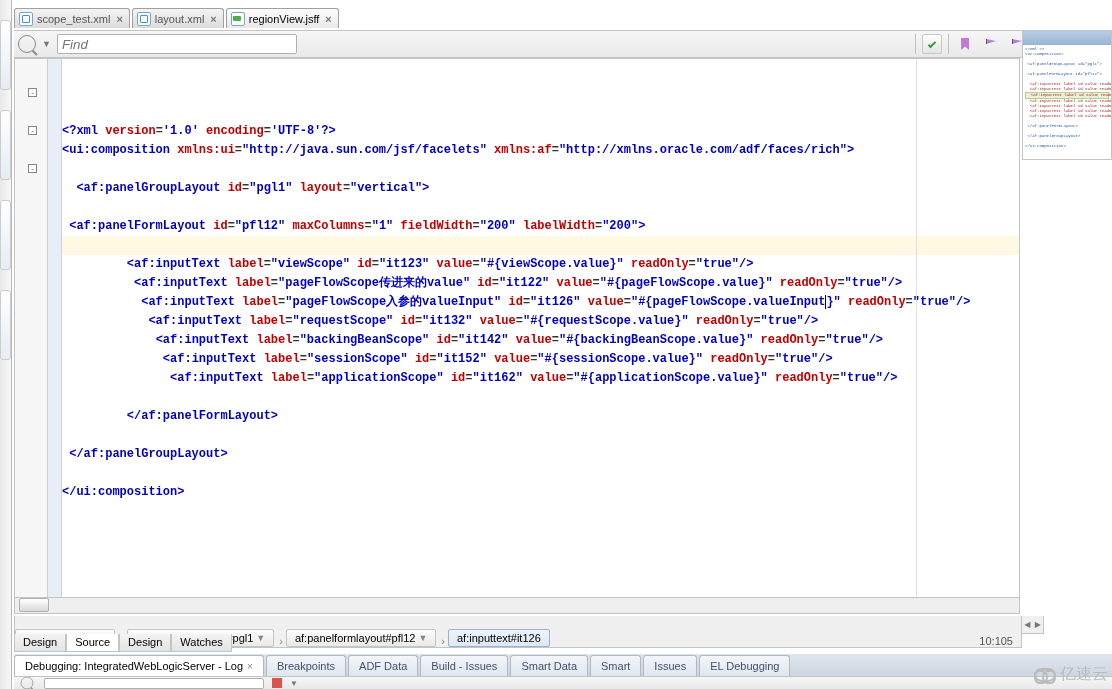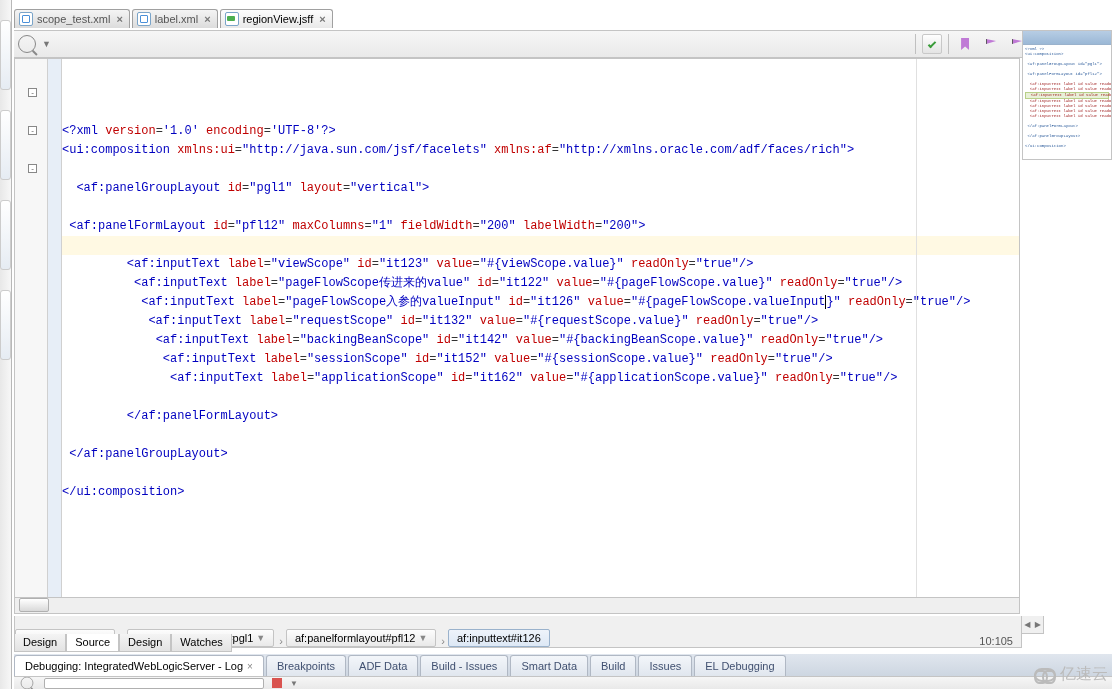--- a/index.html
+++ b/index.html
@@ -3,21 +3,21 @@
 <meta charset="utf-8">
 <style>
   * { box-sizing: border-box; margin: 0; padding: 0; }
   html, body { width: 1112px; height: 689px; font-family: Tahoma, Arial, sans-serif; font-size: 11px; overflow: hidden; background: #fff; }
   
   
   .left-strip { position: absolute; top: 0; left: 0; width: 12px; height: 689px; background: linear-gradient(to right,#e8e8e8,#f7f7f7); border-right: 1px solid #b8b8b8; }
   .left-strip .item { height: 70px; margin-top: 20px; border: 1px solid #ccc; border-radius: 3px; background: linear-gradient(to bottom,#fff,#e6ecf3); }
   
   
-  .file-tabs { position: absolute; top: 8px; left: 14px; right: 0; height: 20px; display:flex; align-items:flex-end; gap:2px; }
+  .file-tabs { position: absolute; top: 8px; left: 14px; right: 0; height: 20px; display:flex; gap:2px; }
   .file-tab { display:flex; align-items:center; gap:4px; padding: 2px 4px; border:1px solid #a0a0a0; border-bottom:none; border-radius:3px 3px 0 0; background: linear-gradient(to bottom,#fdfdfd,#e9e9e9); color:#000; }
   .file-tab.inactive { background: linear-gradient(to bottom,#f4f4f4,#dcdcdc); color:#555; }
   .file-tab .close { color:#777; padding:0 2px; font-weight:bold; cursor:pointer;}
   .file-icon { width:14px; height:14px; border-radius:2px; display:inline-block; position:relative;}
   .fi-xml { background:#fff; border:1px solid #7aa4c9; }
   .fi-xml::after{content:"";position:absolute;left:2px;top:2px;width:6px;height:6px;border:1px solid #4a90d9;border-radius:1px;}
   .fi-jsff{ background:#fff; border:1px solid #7aa4c9;}
   .fi-jsff::after{content:"";position:absolute;left:1px;top:3px;width:8px;height:5px;background:#4caf50;border-radius:1px;}
 
   
@@ -40,21 +40,21 @@
   .ico-chrome::after{content:"";position:absolute;inset:4px;border-radius:50%;background:#fff;}
 
   
   .code-wrap{ position:absolute; top:58px; left:14px; width:1006px; height:556px; border:1px solid #c4c4c4; display:flex; background:#fff;}
   .gutter{ width:33px; border-right:1px solid #d0d0d0; background:#f7f7f7; position:relative;}
   .fold{ position:absolute; left:13px; width:9px; height:9px; border:1px solid #888; background:#fff; font-size:8px; line-height:7px; text-align:center; color:#555; cursor:pointer;}
   .blue-margin{ width:14px; border-right:1px solid #d0d0d0; background:#e7eef7; }
   .code{ flex:1; font-family:"Courier New",monospace; font-size:12px; line-height:19px; white-space:pre; padding-top:6px; overflow:hidden; position:relative;}
   .code .hl-line{ position:absolute; left:0; right:0; height:19px; background:#fff9e3; z-index:0;}
   .code-lines{ position:relative; z-index:1;}
-  .ln{ height:19px; }
+  .ln{ height:19px;font-weight:bold; }
   .t-tag{color:#0000c0;}
   .t-attr{color:#c00000;}
   .t-str{color:#0000c0;}
   .t-text{color:#333;}
   .cursor{ display:inline-block; width:1px; height:14px; background:#000; vertical-align:middle; }
   .right-margin{ position:absolute; top:0; bottom:0; left:854px; width:1px; background:#e0e0e0;}
   .editor-scroll{position:absolute;bottom:0;left:0;right:0;height:16px;background:#efefef;border-top:1px solid #c4c4c4;display:flex;}
   .editor-scroll .thumb{width:30px;height:14px;background:linear-gradient(to bottom,#fff,#d9d9d9);border:1px solid #b0b0b0;border-radius:2px;margin-left:4px;}
 
   
@@ -108,33 +108,34 @@
 </div>
 
 <div class="file-tabs" id="file-tabs">
     <div class="file-tab inactive">
       <span class="file-icon fi-xml"></span>
       <span>scope_test.xml</span>
       <span class="close">×</span>
     </div>
     <div class="file-tab inactive">
       <span class="file-icon fi-xml"></span>
-      <span>label.xml</span>
+      <span>layout.xml</span>
       <span class="close">×</span>
     </div>
     <div class="file-tab">
       <span class="file-icon fi-jsff"></span>
       <span>regionView.jsff</span>
       <span class="close">×</span>
     </div>
   </div>
 
 <div class="findbar">
   <span class="search-icon"></span>
   <span class="find-dd">▼</span>
+  <input class="find-input" placeholder="Find" style="">
   <div class="tb-spacer"></div>
   <div class="tb-sep"></div>
   <div class="tb-btn">
       <span class="ico ico-check"></span>
     </div>
   <div class="tb-sep"></div>
   <div class="tb-btn flat">
       <span class="ico ico-bookmark"></span>
     </div>
   <div class="tb-btn flat">
@@ -238,21 +239,21 @@
     <div class="debugtab">
       <span>ADF Data</span>
     </div>
     <div class="debugtab">
       <span>Build - Issues</span>
     </div>
     <div class="debugtab">
       <span>Smart Data</span>
     </div>
     <div class="debugtab">
-      <span>Build</span>
+      <span>Smart</span>
     </div>
     <div class="debugtab">
       <span>Issues</span>
     </div>
     <div class="debugtab">
       <span>EL Debugging</span>
     </div>
   </div>
 
 <div class="bottombar">

